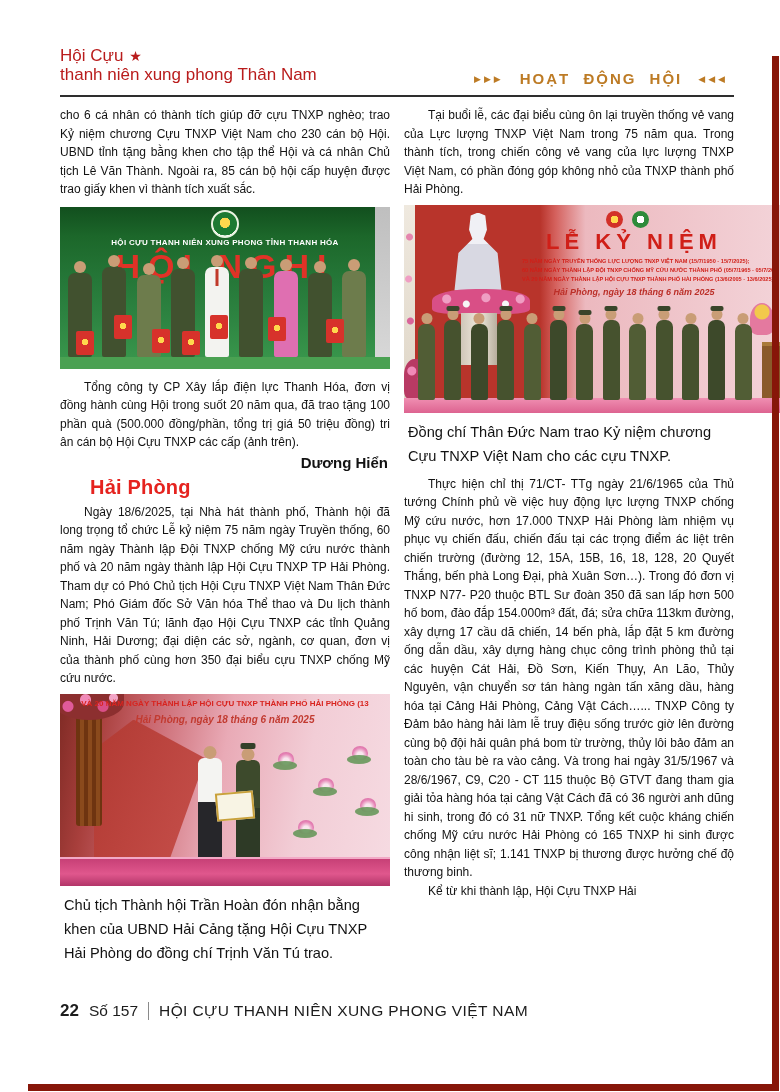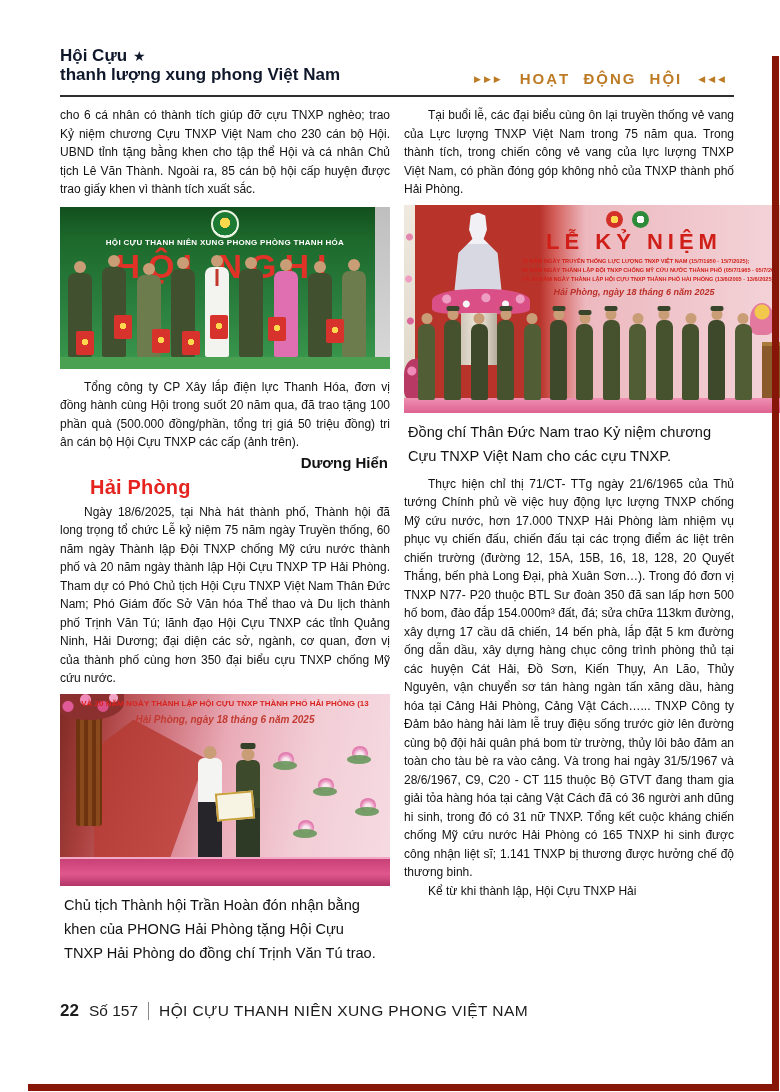--- a/index.html
+++ b/index.html
@@ -1,21 +1,21 @@
 <!DOCTYPE html>
 <html><head>
 <meta charset="utf-8">
 <style>
   html,body{margin:0;padding:0;background:#ffffff;}
   #page{position:relative;width:780px;height:1092px;background:#fff;overflow:hidden;
         font-family:"Liberation Sans","DejaVu Sans",sans-serif;color:#121212;}
 
   
   #masthead{position:absolute;left:60px;top:46px;width:674px;height:42px;}
-  .brand{position:absolute;left:0;top:0;color:#0f172a;font-weight:700;line-height:19px;font-size:17px;}
+  .brand{position:absolute;left:0;top:0;color:#b91c1c;font-weight:400;line-height:19px;font-size:17px;}
   .brand .l1{display:flex;align-items:center;gap:6px;}
   .brand .star{font-size:14px;line-height:14px;}
   .section{position:absolute;right:6px;bottom:1px;display:flex;align-items:center;gap:16px;
            color:#bd7b25;font-weight:800;}
   .section .arr{font-size:9px;letter-spacing:3px;}
   .section .lbl{font-size:15px;letter-spacing:2px;word-spacing:7px;}
   #rule{position:absolute;left:60px;top:95px;width:674px;height:2px;background:#2e2e2e;}
 
   
   .col{position:absolute;top:106px;width:330px;}
@@ -147,37 +147,37 @@
 <body>
 
 <div id="page">
 
   <div id="masthead">
     <div class="brand">
       <div class="l1">
         <span>Hội Cựu</span>
         <span class="star">★</span>
       </div>
-      <div>thanh lượng xung phong Việt Nam</div>
+      <div>thanh niên xung phong Thân Nam</div>
     </div>
     <div class="section">
       <span class="arr">▶▶▶</span>
       <span class="lbl">HOẠT ĐỘNG HỘI</span>
       <span class="arr">◀◀◀</span>
     </div>
   </div>
   <div id="rule"></div>
 
   <div class="col" id="col-left">
     <p class="body">cho 6 cá nhân có thành tích giúp đỡ cựu TNXP nghèo; trao Kỷ niệm chương Cựu TNXP Việt Nam cho 230 cán bộ Hội. UBND tỉnh tặng bằng khen cho tập thể Hội và cá nhân Chủ tịch Lê Văn Thành. Ngoài ra, 85 cán bộ hội cấp huyện được trao giấy khen vì thành tích xuất sắc.</p>
 
     <div class="photo ph1">
       <span class="abs wall"></span>
       <span class="abs logo"></span>
-      <div class="abs org">HỘI CỰU THANH NIÊN XUNG PHONG PHÒNG THANH HÓA</div>
+      <div class="abs org">HỘI CỰU THANH NIÊN XUNG PHONG TỈNH THANH HÓA</div>
       <div class="abs title">HỘI NGHỊ</div>
       <span class="abs floor"></span>
       <div class="abs crowd">
         <i class="fig"></i>
         <i class="fig"></i>
         <i class="fig light"></i>
         <i class="fig"></i>
         <i class="fig white"></i>
         <i class="fig"></i>
         <i class="fig pink"></i>
@@ -207,21 +207,21 @@
       <span class="lt" style="left:292px;top:52px"></span>
       <span class="lt" style="left:300px;top:104px"></span>
       <span class="lt" style="left:238px;top:126px"></span>
       <div class="abs ban">VÀ 20 NĂM NGÀY THÀNH LẬP HỘI CỰU TNXP THÀNH PHỐ HẢI PHÒNG (13</div>
       <div class="abs date">Hải Phòng, ngày 18 tháng 6 năm 2025</div>
       <span class="man man1"></span>
       <span class="man man2"></span>
       <span class="abs cert"></span>
       <span class="abs floor"></span>
     </div>
-    <p class="caption">Chủ tịch Thành hội Trần Hoàn đón nhận bằng khen của PHONG Hải Phòng tặng Hội Cựu TNXP Hải Phòng do đồng chí Trịnh Văn Tú trao.</p>
+    <p class="caption">Chủ tịch Thành hội Trần Hoàn đón nhận bằng khen của UBND Hải Cảng tặng Hội Cựu TNXP Hải Phòng do đồng chí Trịnh Văn Tú trao.</p>
   </div>
 
   <div class="col" id="col-right">
     <p class="body indent">Tại buổi lễ, các đại biểu cùng ôn lại truyền thống vẻ vang của Lực lượng TNXP Việt Nam trong 75 năm qua. Trong thành tích, trong chiến công vẻ vang của lực lượng TNXP Việt Nam, có phần đóng góp không nhỏ của TNXP thành phố Hải Phòng.</p>
 
     <div class="photo ph3">
       <span class="abs edge"></span>
       <span class="abs bust"></span>
       <span class="abs garland"></span>
       <span class="abs pedestal"></span>

